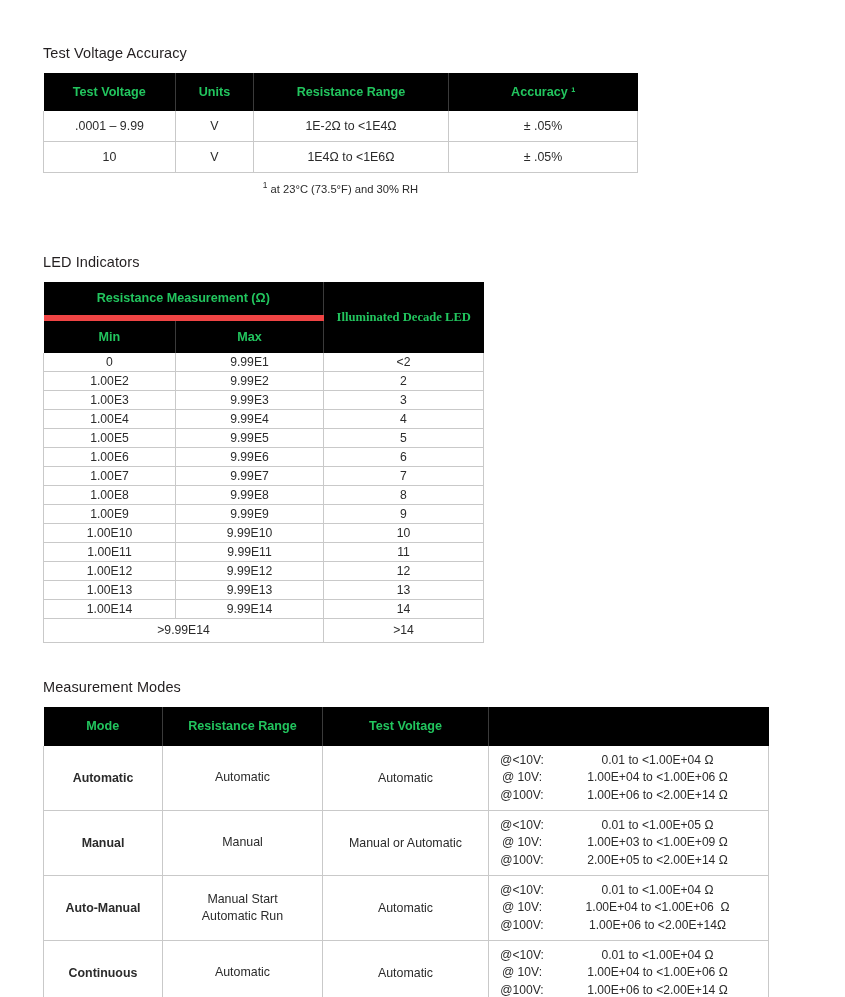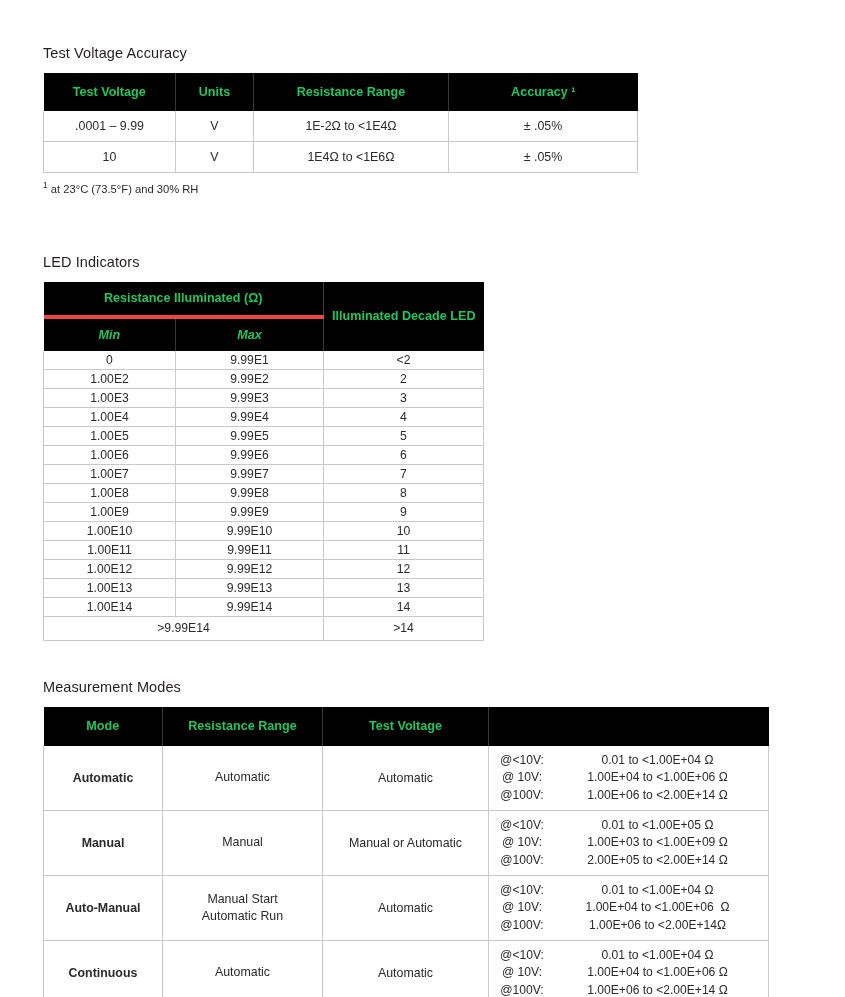--- a/index.html
+++ b/index.html
@@ -69,29 +69,30 @@
   #tbl-accuracy td { height: 26px; font-size: 12.4px; margin-top: 28px; }
   .c-accuracy-1 { width: 132px; }
   .c-accuracy-2 { width: 78px; }
   .c-accuracy-3 { width: 195px; }
   .c-accuracy-4 { width: 189px; }
   .footnote {
     font-size: 11.2px;
     color: #2b2b2b;
     margin-top: 7px;
     line-height: 1.3;
+    text-align: center;
   }
   .footnote sup { font-size: 8.4px; }
 
   
   #tbl-led { width: 440px; }
   #tbl-led th { padding: 5px 4px; }
   #tbl-led th.span-head { height: 23px; }
-  #tbl-led th.sub-head { height: 22px; border-top: 4px solid #ef4444; font-style: italic; }
-  #tbl-led th.tall-head { height: 45px; line-height: 1.28; }
+  #tbl-led th.sub-head { height: 22px; border-top: 6px solid #ef4444; }
+  #tbl-led th.tall-head { height: 45px; line-height: 1.28; font-family: Liberation Serif, serif; }
   #tbl-led td { height: 16px; font-size: 12.2px; padding: 1px 4px; }
   .c-led-1 { width: 132px; }
   .c-led-2 { width: 148px; }
   .c-led-3 { width: 160px; }
   #tbl-led tr.last-row td { height: 21px; }
 
   
   #tbl-modes { width: 725px; }
   #tbl-modes th { height: 27px; }
   #tbl-modes td { height: 60px; font-size: 12.4px; }
@@ -154,21 +155,21 @@
   <div class="section" style="top:255px;">
     <div class="section-heading">LED Indicators</div>
     <table class="doc-table" id="tbl-led">
       <colgroup>
           <col class="c-led-1">
           <col class="c-led-2">
           <col class="c-led-3">
         </colgroup>
       <thead>
         <tr>
-          <th class="span-head no-left" colspan="2">Resistance Illuminated (Ω)</th>
+          <th class="span-head no-left" colspan="2">Resistance Measurement (Ω)</th>
           <th class="tall-head no-right" rowspan="2">Illuminated Decade LED</th>
         </tr>
         <tr>
           <th class="sub-head no-left">Min</th>
           <th class="sub-head">Max</th>
         </tr>
       </thead>
       <tbody>
         <tr class="first-body">
           <td>0</td>

